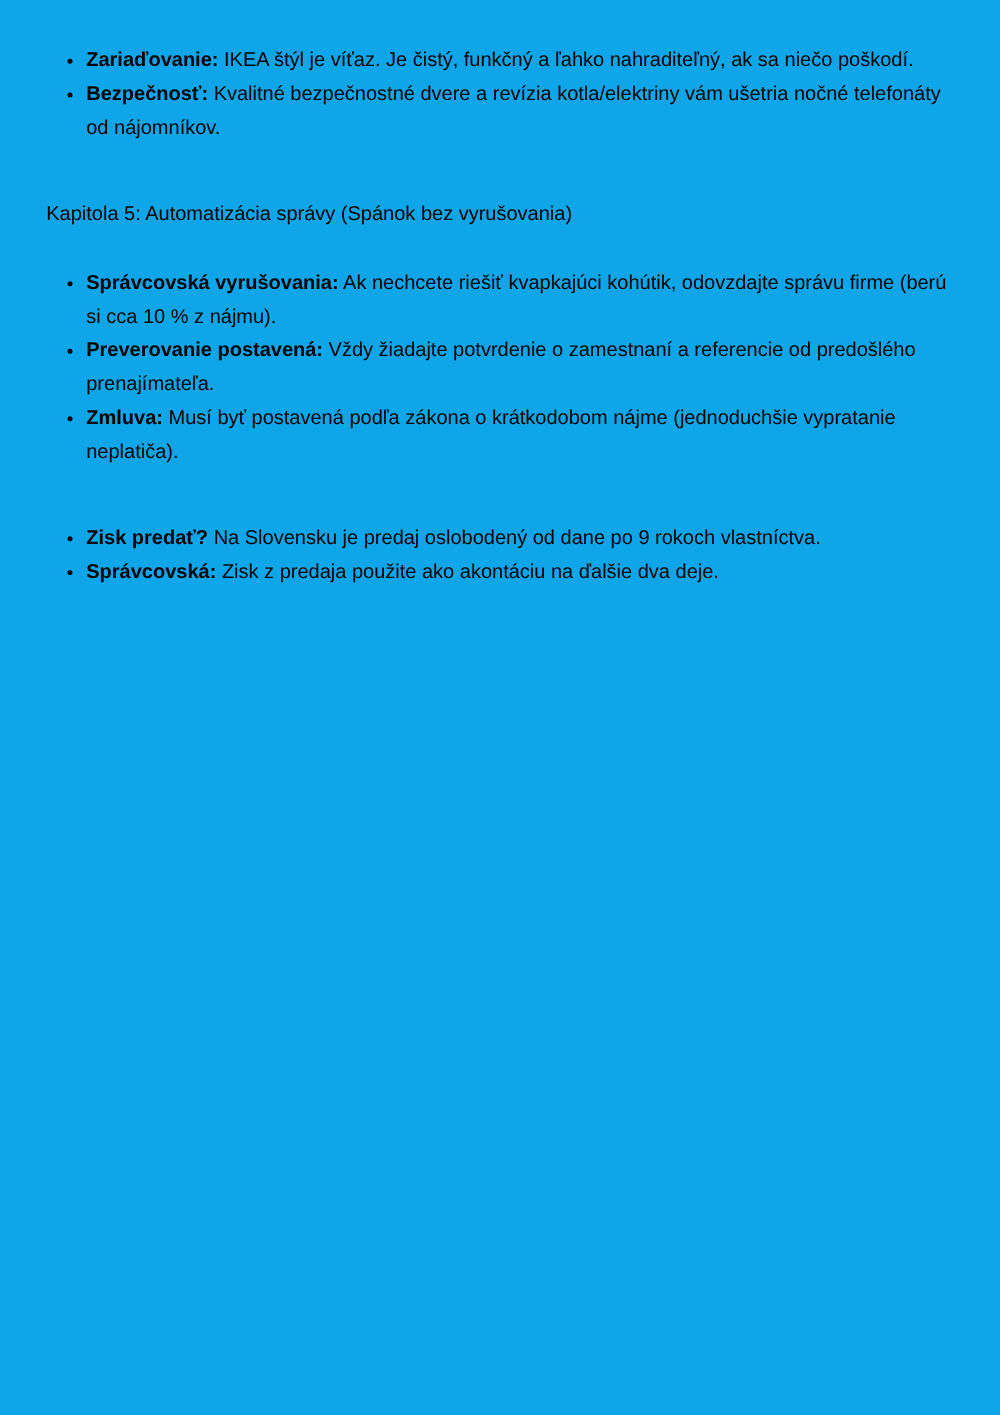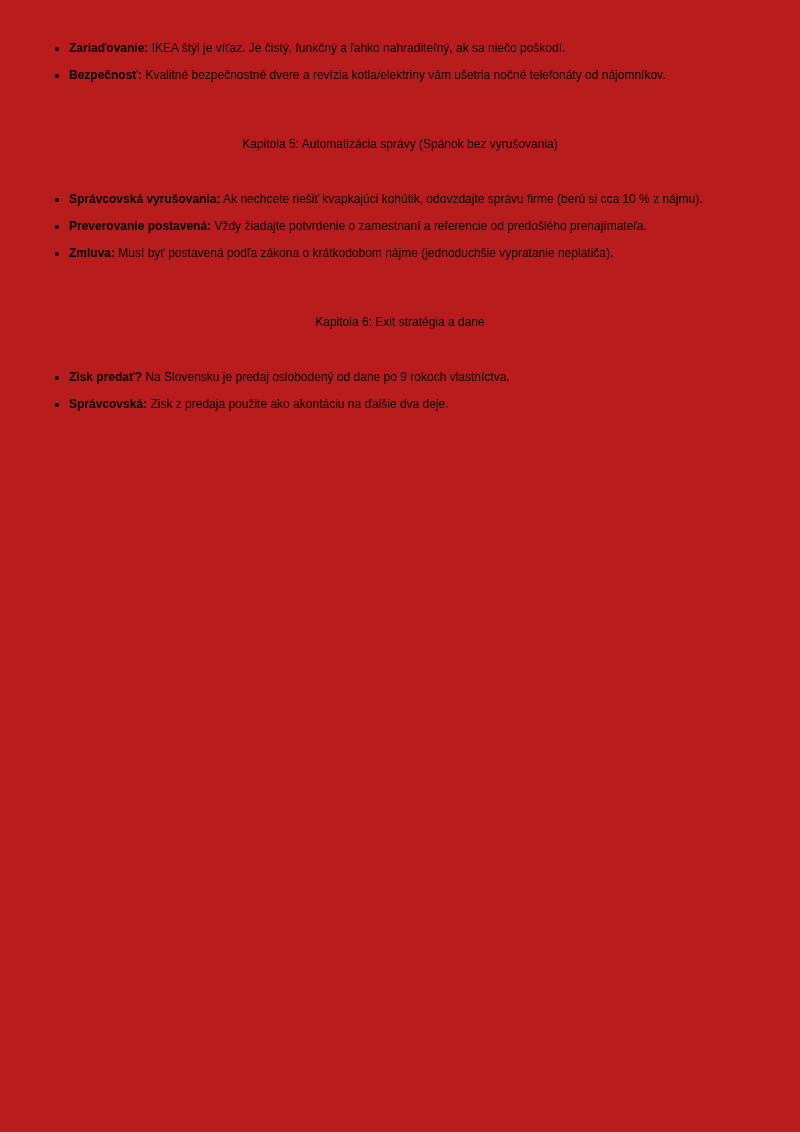--- a/index.html
+++ b/index.html
@@ -5,30 +5,29 @@
   html, body { margin: 0; padding: 0; }
   body {
     background: #ffffff;
     font-family: "Liberation Sans", "DejaVu Sans", sans-serif;
   }
   .page {
     position: relative;
     width: 800px;
     height: 1132px;
     box-sizing: border-box;
-    background: #b91c1c;
+    background: #0ea5e9;
     color: #000000;
     padding: 35px 37px 0 37px;
-    font-size: 12px;
+    font-size: 16px;
     line-height: 27px;
     overflow: hidden;
   }
   .page p {
     margin: 28px 0;
-    text-align: center;
   }
   .page ul {
     margin: 16px 0 42px 0;
     padding: 0 0 0 32px;
     list-style: disc outside;
   }
   .page > ul:first-child { margin-top: 0; }
   .page li { margin: 0; padding: 0; }
   .page strong { font-weight: 700; }
 </style>
@@ -44,20 +43,19 @@
 
   <p>Kapitola 5: Automatizácia správy (Spánok bez vyrušovania)</p>
 
 
   <ul>
     <li><strong>Správcovská vyrušovania:</strong><span> Ak nechcete riešiť kvapkajúci kohútik, odovzdajte správu firme (berú si cca 10 % z nájmu).</span></li>
     <li><strong>Preverovanie postavená:</strong><span> Vždy žiadajte potvrdenie o zamestnaní a referencie od predošlého prenajímateľa.</span></li>
     <li><strong>Zmluva:</strong><span> Musí byť postavená podľa zákona o krátkodobom nájme (jednoduchšie vypratanie neplatiča).</span></li>
   </ul>
 
-  <p>Kapitola 6: Exit stratégia a dane</p>
 
   <ul>
     <li><strong>Zisk predať?</strong><span> Na Slovensku je predaj oslobodený od dane po 9 rokoch vlastníctva.</span></li>
     <li><strong>Správcovská:</strong><span> Zisk z predaja použite ako akontáciu na ďalšie dva deje.</span></li>
   </ul>
 
 </div>
 
 </body></html>

